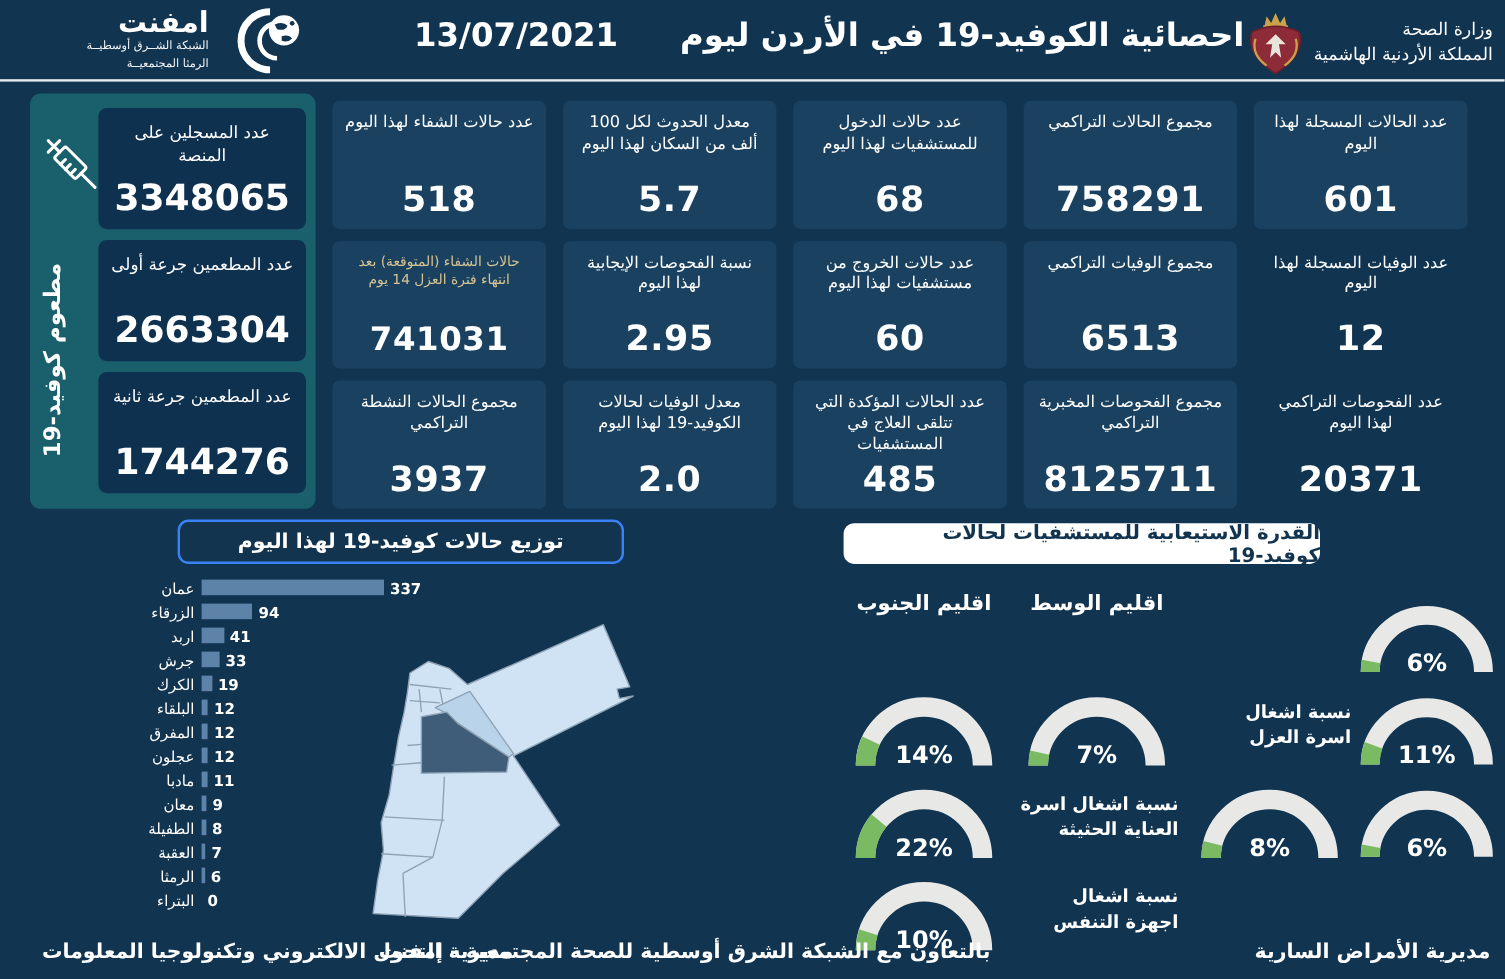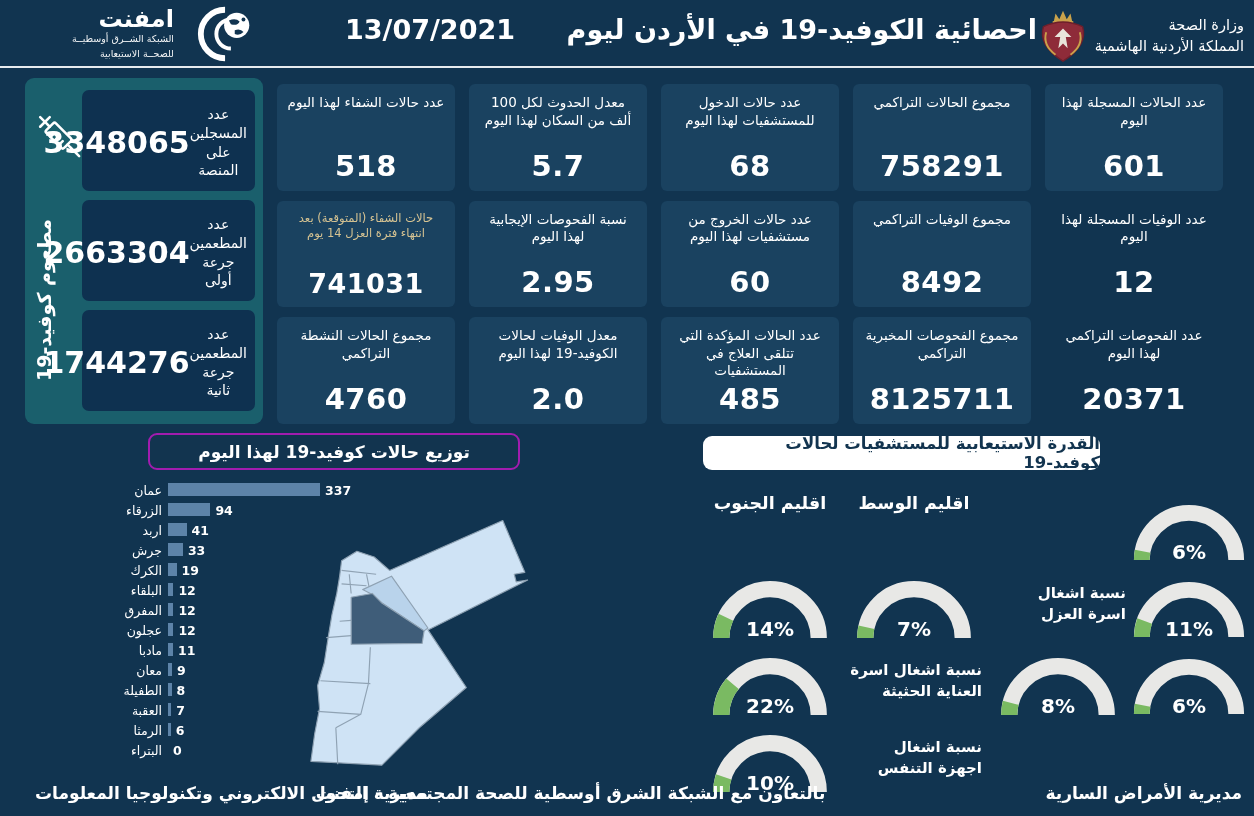--- a/index.html
+++ b/index.html
@@ -21,38 +21,38 @@
   .brand-line{font-size:9.5px;letter-spacing:1px;opacity:.95;line-height:1.5}
   .title-row{position:absolute;left:345px;top:14px;width:692px;display:flex;flex-direction:row;justify-content:space-between;align-items:center;direction:rtl}
   .main-title{font-size:27px;font-weight:bold}
   .date{font-size:27px;font-weight:bold;direction:ltr}
   .ministry{position:absolute;right:10px;top:8px;display:flex;align-items:center;gap:4px;direction:rtl}
   .ministry-text{text-align:right;font-size:14.5px;line-height:1.45}
 
   
   .sidebar{position:absolute;left:25px;top:78px;width:238px;height:346px;background:var(--sidebar);border-radius:9px}
   .sidebar-cards{position:absolute;left:57px;top:12px;width:173px;display:flex;flex-direction:column;gap:9px}
-  .side-card{background:var(--sidebar-card);border-radius:7px;height:101px;display:flex;flex-direction:row;justify-content:space-between;align-items:center;text-align:center;padding:12px 8px 8px}
+  .side-card{background:var(--sidebar-card);border-radius:7px;height:101px;display:flex;flex-direction:column;justify-content:space-between;align-items:center;text-align:center;padding:12px 8px 8px}
   .side-label{font-size:14px;line-height:1.35}
   .side-value{font-size:30px;font-weight:bold}
   .vertical-label{position:absolute;left:-95px;top:210px;width:230px;height:24px;transform:rotate(-90deg);text-align:center;font-size:19px;font-weight:bold;white-space:nowrap}
   .syringe{position:absolute;left:6px;top:28px}
 
   
   .stats-grid{position:absolute;left:277px;top:84px;width:946px;height:340px;display:grid;grid-template-columns:repeat(5,1fr);grid-template-rows:repeat(3,1fr);column-gap:14px;row-gap:10px;direction:rtl}
   .stat-card{background:var(--card);border-radius:6px;display:flex;flex-direction:column;justify-content:space-between;align-items:center;text-align:center;padding:10px 9px 8px}
   .stat-card.flat{background:transparent}
   .stat-label{font-size:13.5px;line-height:1.3}
   .stat-value{font-size:29px;font-weight:bold;letter-spacing:.5px}
   .stat-card.gold .stat-label{color:var(--accent-gold);font-size:11.5px}
   .stat-card.gold .stat-value{font-size:27px}
 
   
   .pill{border-radius:9px;display:flex;align-items:center;justify-content:center;font-weight:bold}
-  .pill-dark{left:148px;top:433px;width:372px;height:37px;background:var(--pill-navy);border:2px solid #a21caf;font-size:17px}
+  .pill-dark{left:148px;top:433px;width:372px;height:37px;background:var(--pill-navy);border:2px solid #3b82f6;font-size:17px}
   .pill-light{left:703px;top:436px;width:397px;height:34px;background:#fff;color:var(--pill-navy);font-size:16.5px}
 
   
   .bars{position:absolute;left:100px;top:483px;direction:ltr}
   .bar-row{display:flex;align-items:flex-start;height:20px}
   .bar-label{width:62px;text-align:right;font-size:12.5px;flex:none}
   .bar-rect{height:13px;background:var(--bar);margin-left:6px;flex:none}
   .bar-value{font-size:12.5px;font-weight:bold;margin-left:5px}
 
   
@@ -86,21 +86,21 @@
     <path d="M30,3 A25,25 0 1 0 30,53" stroke="#fff" stroke-width="6" fill="none"></path>
     <path d="M36,13 A15,15 0 1 0 36,43" stroke="#fff" stroke-width="4" fill="none"></path>
     <circle cx="42" cy="19" r="13" fill="#fff"></circle>
     <path d="M34,14 q7,-3 11,1 q-2,5 -9,3 z" fill="#113450"></path>
     <path d="M40,24 q6,-2 9,2 q-4,4 -9,2 z" fill="#113450"></path>
     <circle cx="49" cy="13" r="2" fill="#113450"></circle>
   </svg>
   <div class="brand-text">
     <div class="brand-name">امفنت</div>
     <div class="brand-line">الشبكة الشــرق أوسطيــة</div>
-    <div class="brand-line">للصحــة الاستيعابية</div>
+    <div class="brand-line">الرمثا المجتمعيــة</div>
   </div>
 </div>
 
 <div class="title-row">
   <div class="main-title">احصائية الكوفيد-19 في الأردن ليوم</div>
   <div class="date">13/07/2021</div>
 </div>
 
 <div class="ministry">
   <div class="ministry-text">
@@ -169,21 +169,21 @@
     <div class="stat-card card">
       <div class="stat-label">عدد حالات الشفاء لهذا اليوم</div>
       <div class="stat-value">518</div>
     </div>
     <div class="stat-card flat">
       <div class="stat-label">عدد الوفيات المسجلة لهذا اليوم</div>
       <div class="stat-value">12</div>
     </div>
     <div class="stat-card card">
       <div class="stat-label">مجموع الوفيات التراكمي</div>
-      <div class="stat-value">8492</div>
+      <div class="stat-value">6513</div>
     </div>
     <div class="stat-card card">
       <div class="stat-label">عدد حالات الخروج من مستشفيات لهذا اليوم</div>
       <div class="stat-value">60</div>
     </div>
     <div class="stat-card card">
       <div class="stat-label">نسبة الفحوصات الإيجابية لهذا اليوم</div>
       <div class="stat-value">2.95</div>
     </div>
     <div class="stat-card gold">
@@ -201,21 +201,21 @@
     <div class="stat-card card">
       <div class="stat-label">عدد الحالات المؤكدة التي تتلقى العلاج في المستشفيات</div>
       <div class="stat-value">485</div>
     </div>
     <div class="stat-card card">
       <div class="stat-label">معدل الوفيات لحالات الكوفيد-19 لهذا اليوم</div>
       <div class="stat-value">2.0</div>
     </div>
     <div class="stat-card card">
       <div class="stat-label">مجموع الحالات النشطة التراكمي</div>
-      <div class="stat-value">4760</div>
+      <div class="stat-value">3937</div>
     </div>
   </div>
 
 <div class="pill pill-dark abs">توزيع حالات كوفيد-19 لهذا اليوم</div>
 <div class="bars">
     <div class="bar-row">
       <div class="bar-label">عمان</div>
       <div class="bar-rect" style="width: 152px;"></div>
       <div class="bar-value">337</div>
     </div>

